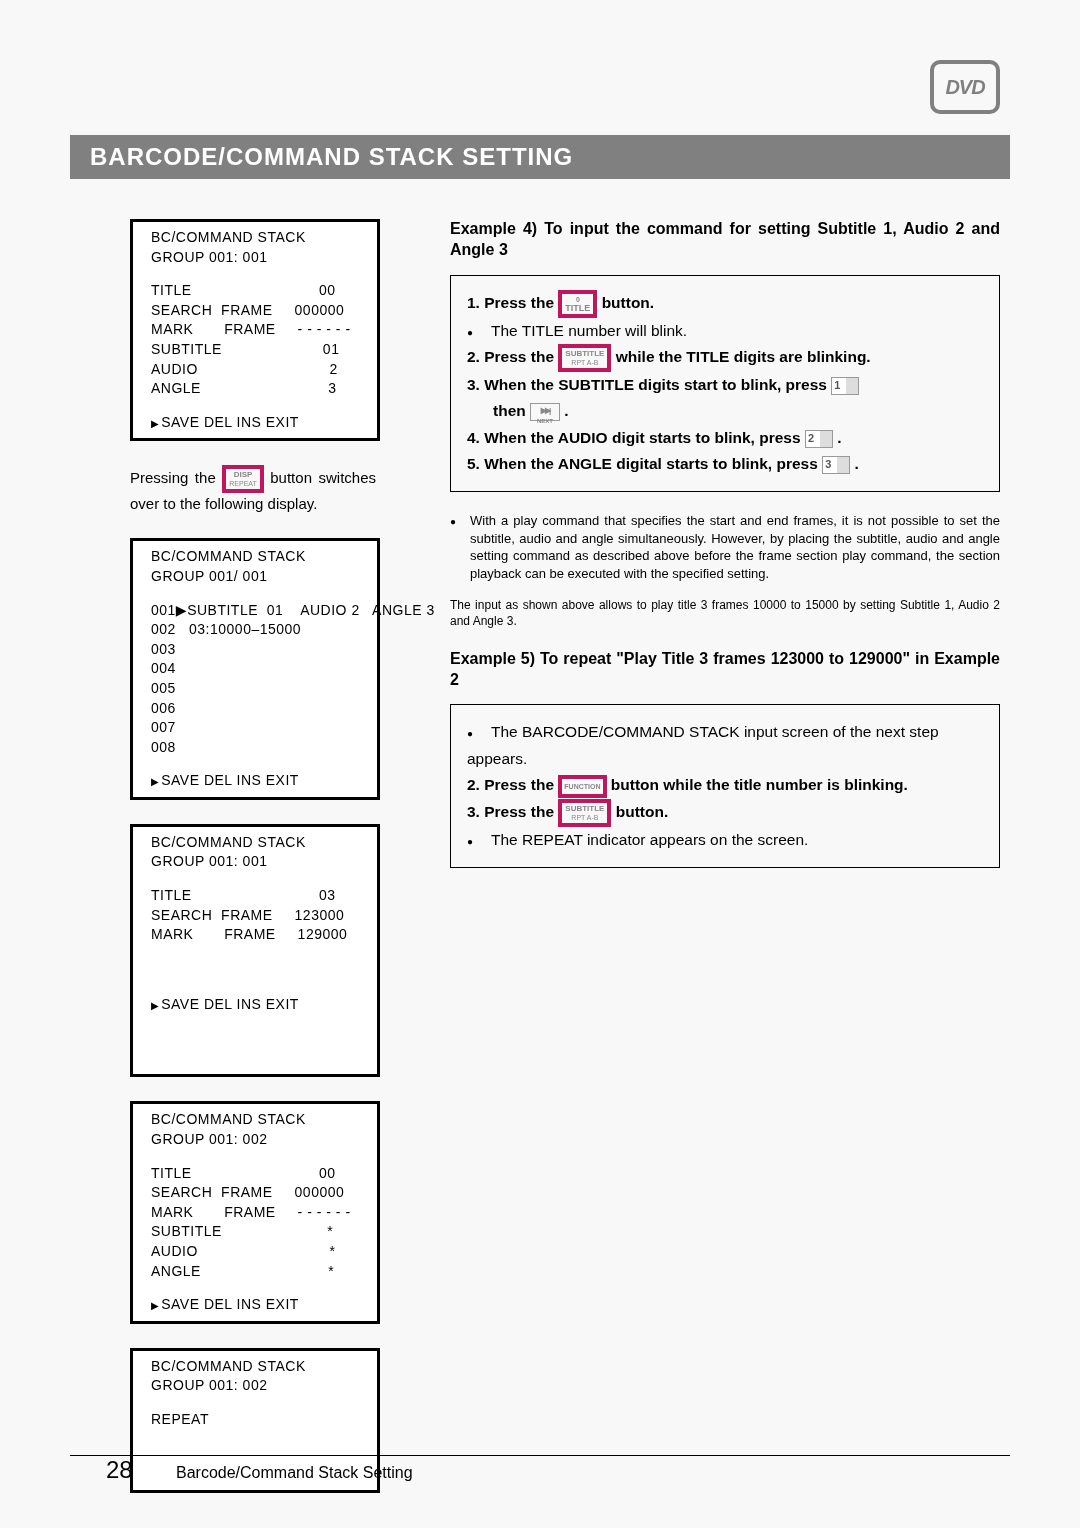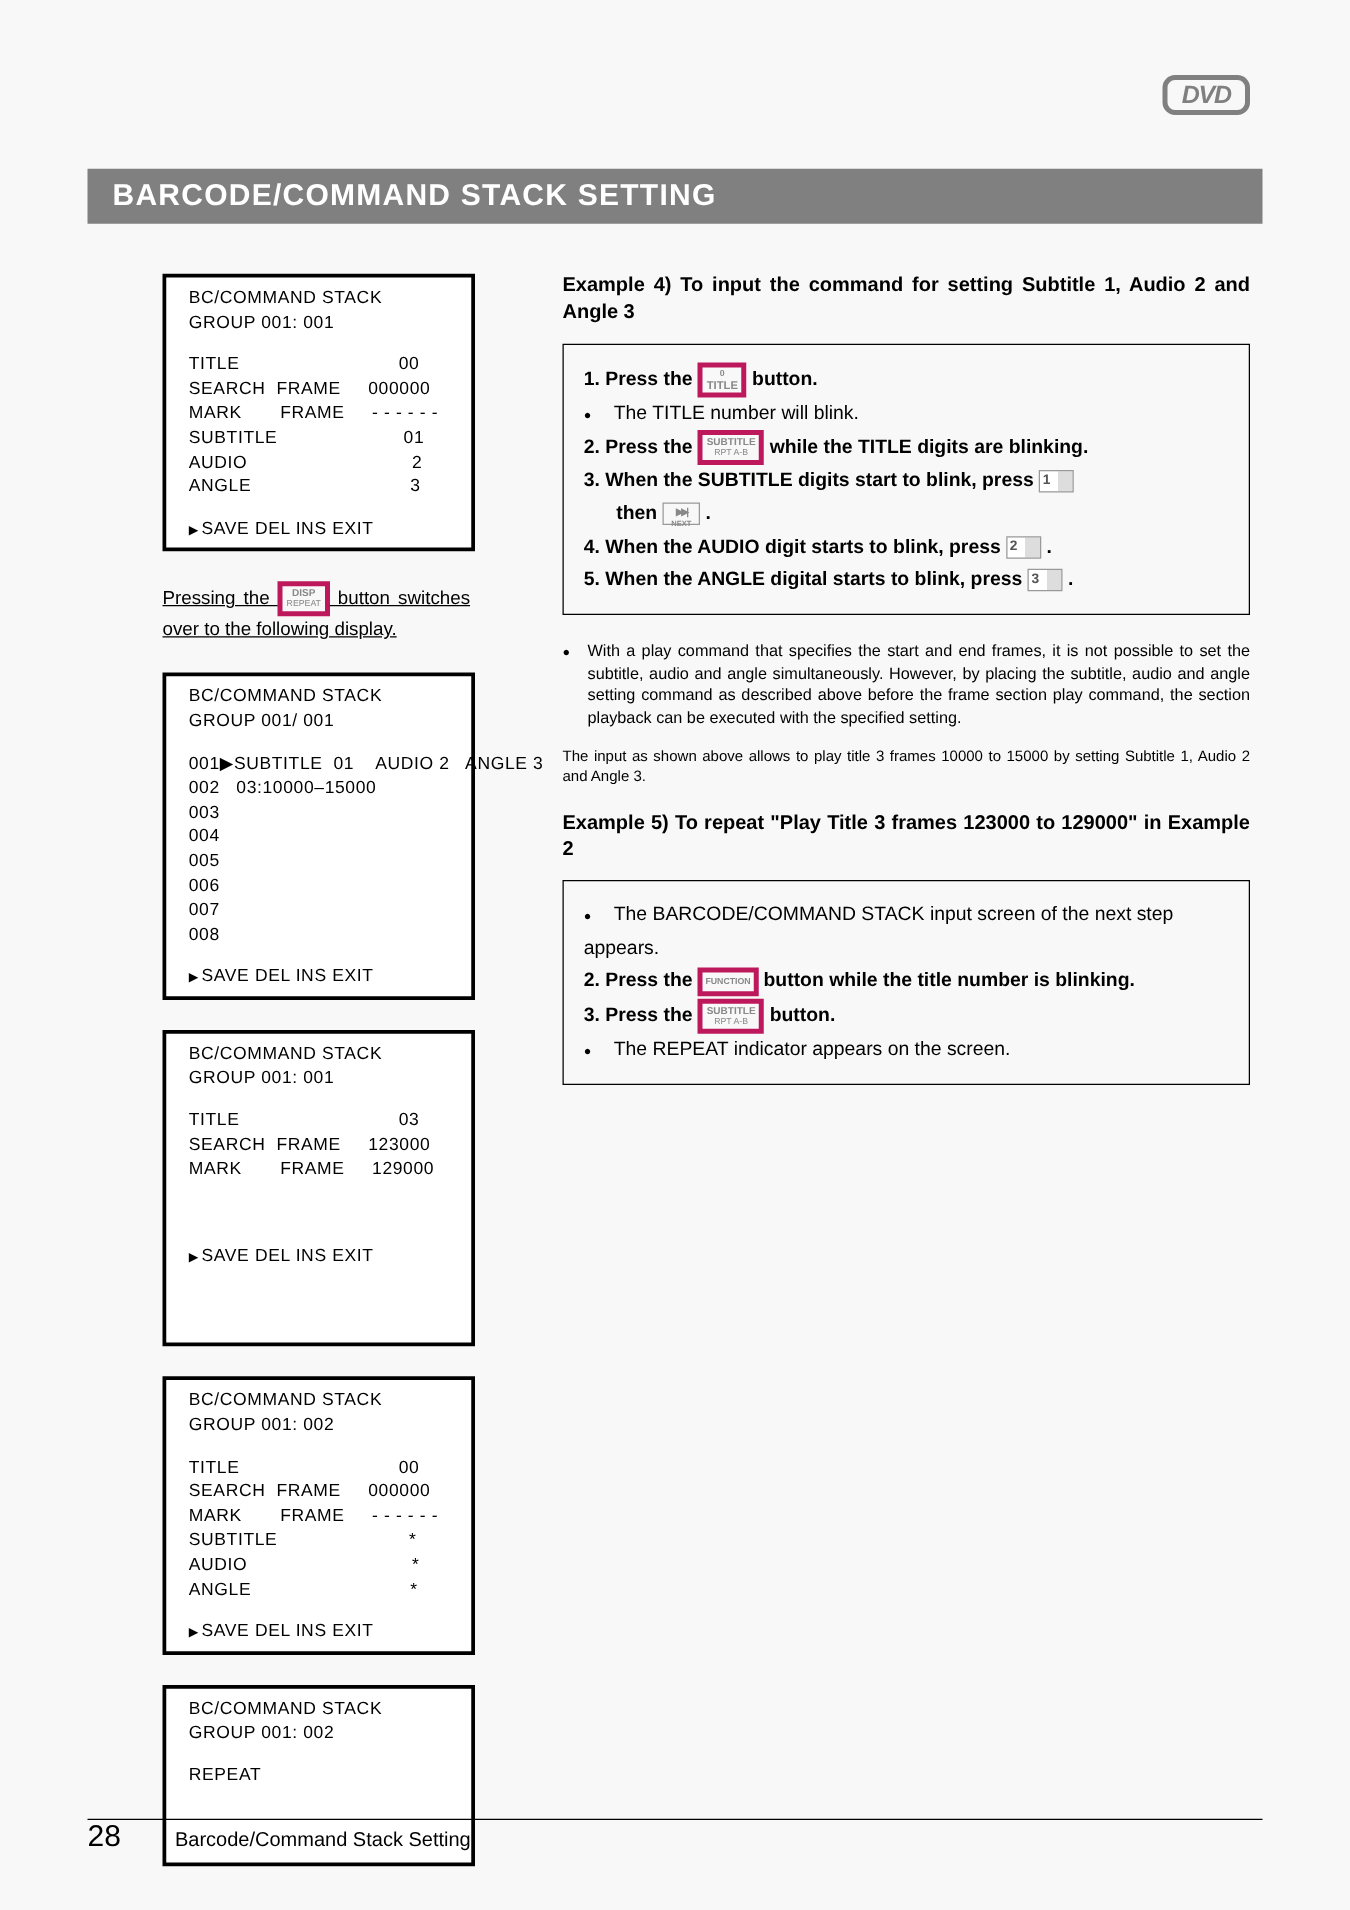--- a/index.html
+++ b/index.html
@@ -14,21 +14,21 @@
   .page {
     padding: 60px 70px 40px 70px;
     height: 100%;
     position: relative;
   }
   .dvd-logo {
     position: absolute;
     top: 60px;
     right: 80px;
     width: 70px;
-    height: 32px;
+    height: 54px;
     border: 4px solid #808080;
     border-radius: 10px;
     display: flex;
     align-items: center;
     justify-content: center;
   }
   .dvd-text {
     color: #808080;
     font-weight: bold;
     font-style: italic;
@@ -75,21 +75,20 @@
     white-space: pre;
   }
   .screen-footer {
     margin-top: 14px;
   }
   .between-text {
     font-size: 15px;
     margin: 10px 4px 24px 0;
     text-align: justify;
     line-height: 1.4;
-    text-decoration: underline;
   }
   .example-heading {
     font-weight: bold;
     font-size: 16px;
     margin-bottom: 14px;
     text-align: justify;
     line-height: 1.3;
   }
   .steps-box {
     border: 1px solid #000;
@@ -122,20 +121,21 @@
   }
   .footer-line {
     border-top: 1px solid #000;
     margin-bottom: 4px;
     display: flex;
     align-items: flex-end;
   }
   .page-num {
     font-size: 24px;
     width: 70px;
+    margin-left: 36px;
   }
   .footer-title {
     font-size: 16px;
     padding-bottom: 2px;
   }
   .doc-ref {
     font-size: 14px;
     margin-top: 2px;
   }
   .triangle::before {

